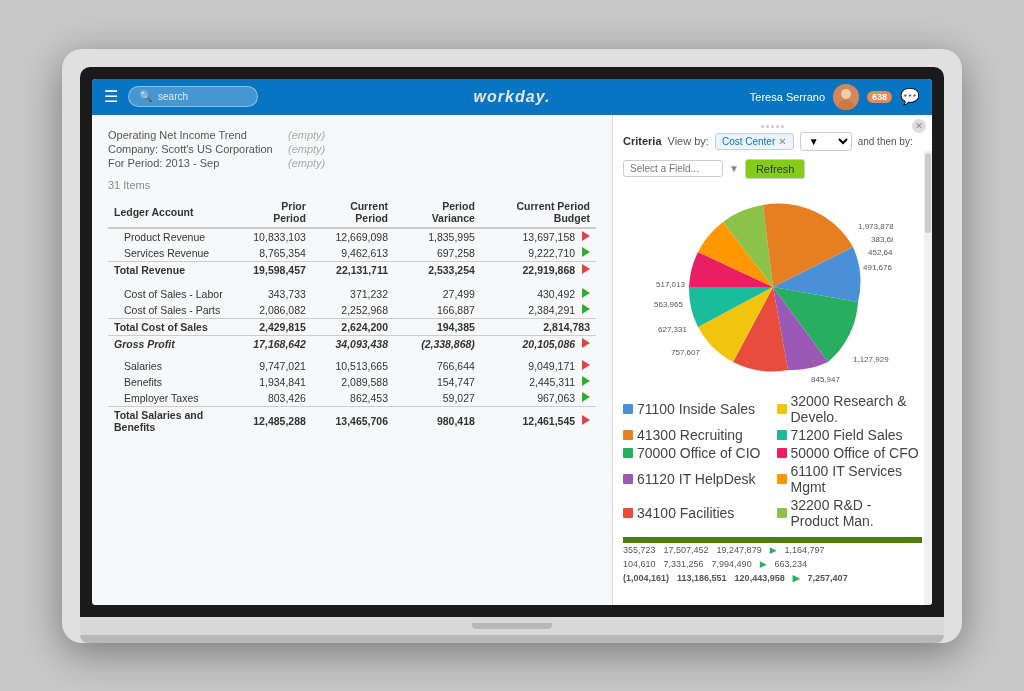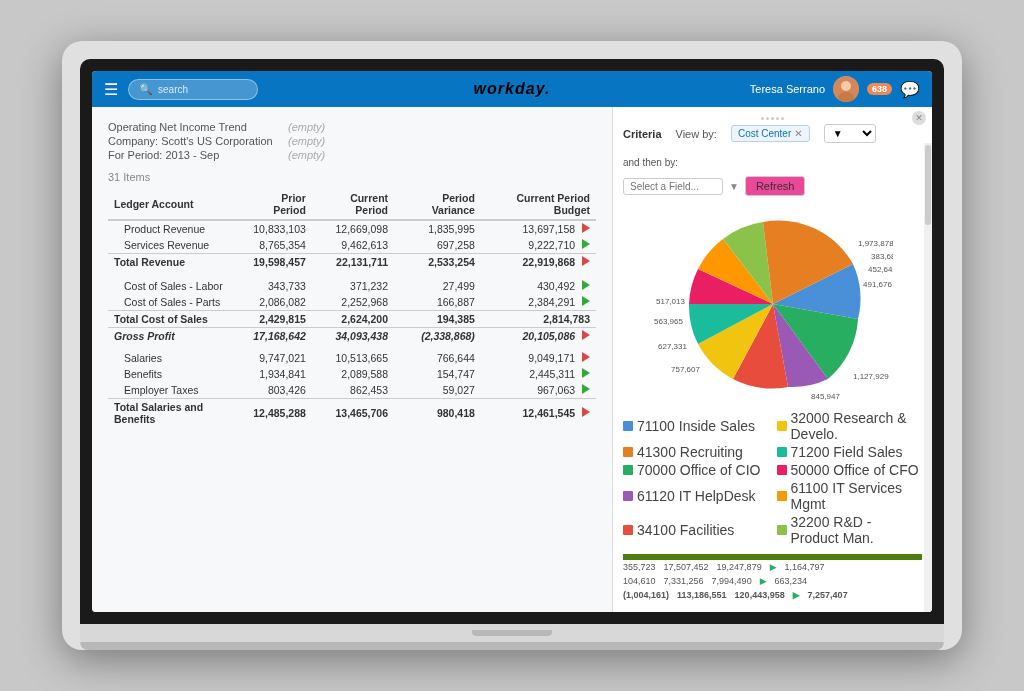--- a/index.html
+++ b/index.html
@@ -69,21 +69,21 @@
       left: 50%;
       transform: translateX(-50%);
       color: white;
       font-size: 16px;
       font-weight: bold;
       font-style: italic;
       letter-spacing: 1px;
     }
 
     .wd-logo span {
-      color: #000000;
+      color: #e5e5e5;
     }
 
     .wd-user-area {
       margin-left: auto;
       display: flex;
       align-items: center;
       gap: 8px;
       color: white;
       font-size: 11px;
     }
@@ -258,21 +258,21 @@
       width: 320px;
       background: white;
       border-left: 1px solid #ddd;
       padding: 10px;
       position: relative;
     }
 
     .criteria-row {
       display: flex;
       align-items: center;
-      gap: 14px;
+      gap: 6px;
       margin-bottom: 8px;
       flex-wrap: wrap;
     }
 
     .criteria-label {
       font-size: 11px;
       font-weight: bold;
       color: #333;
     }
 
@@ -315,21 +315,21 @@
     .select-field-input {
       border: 1px solid #ccc;
       border-radius: 3px;
       padding: 2px 6px;
       font-size: 10px;
       color: #aaa;
       width: 100px;
     }
 
     .refresh-btn {
-      background: #ec4899;
+      background: #84cc16;
       border: 1px solid #ccc;
       border-radius: 3px;
       padding: 3px 10px;
       font-size: 11px;
       cursor: pointer;
       color: #333;
     }
 
     
     .pie-container {

